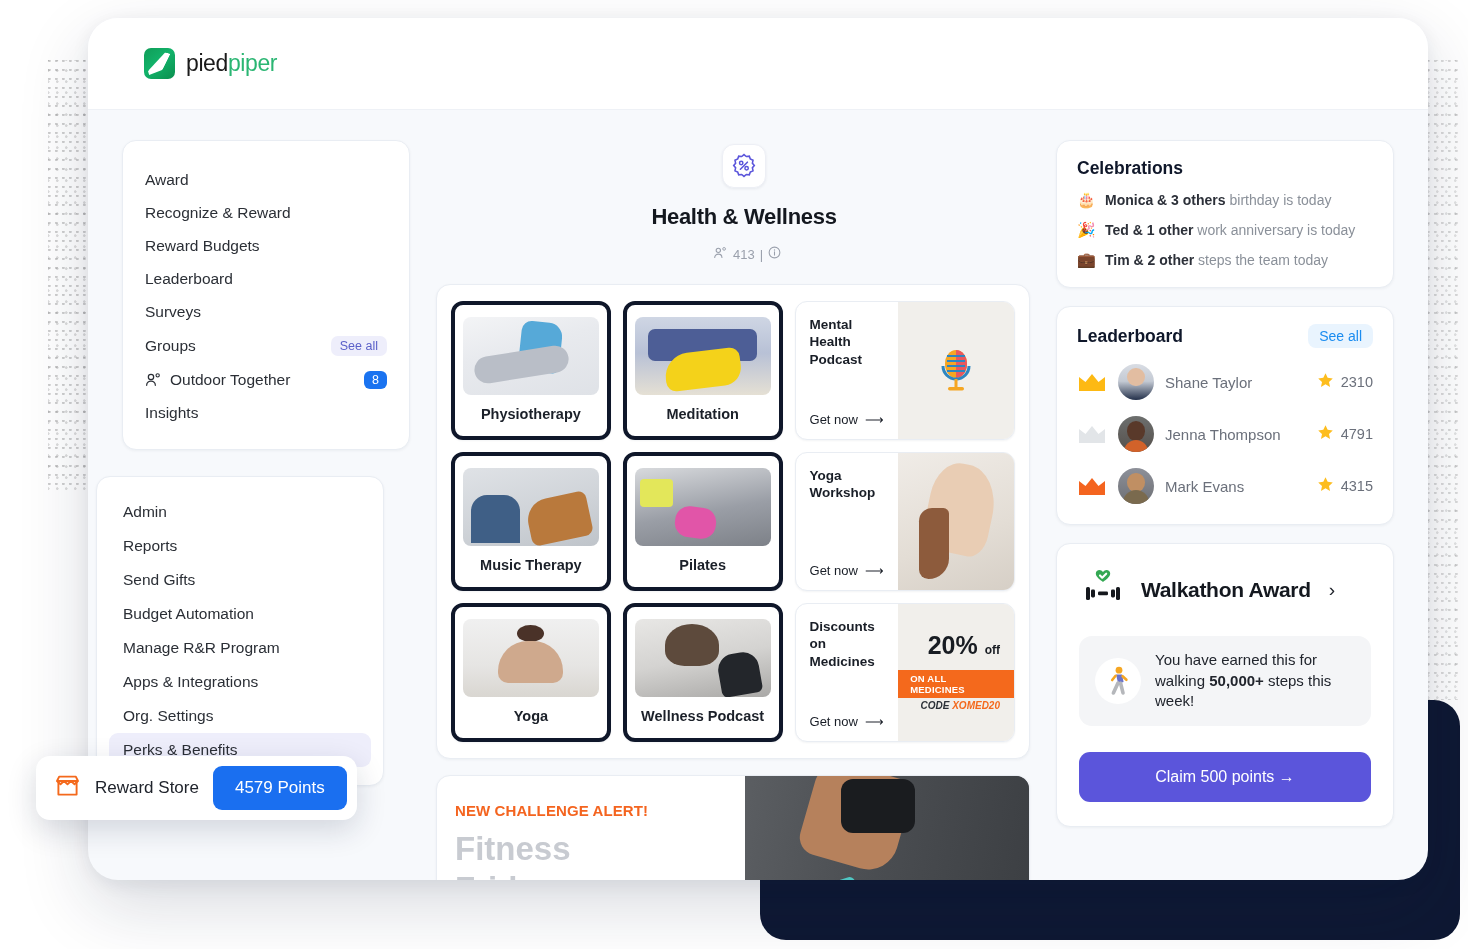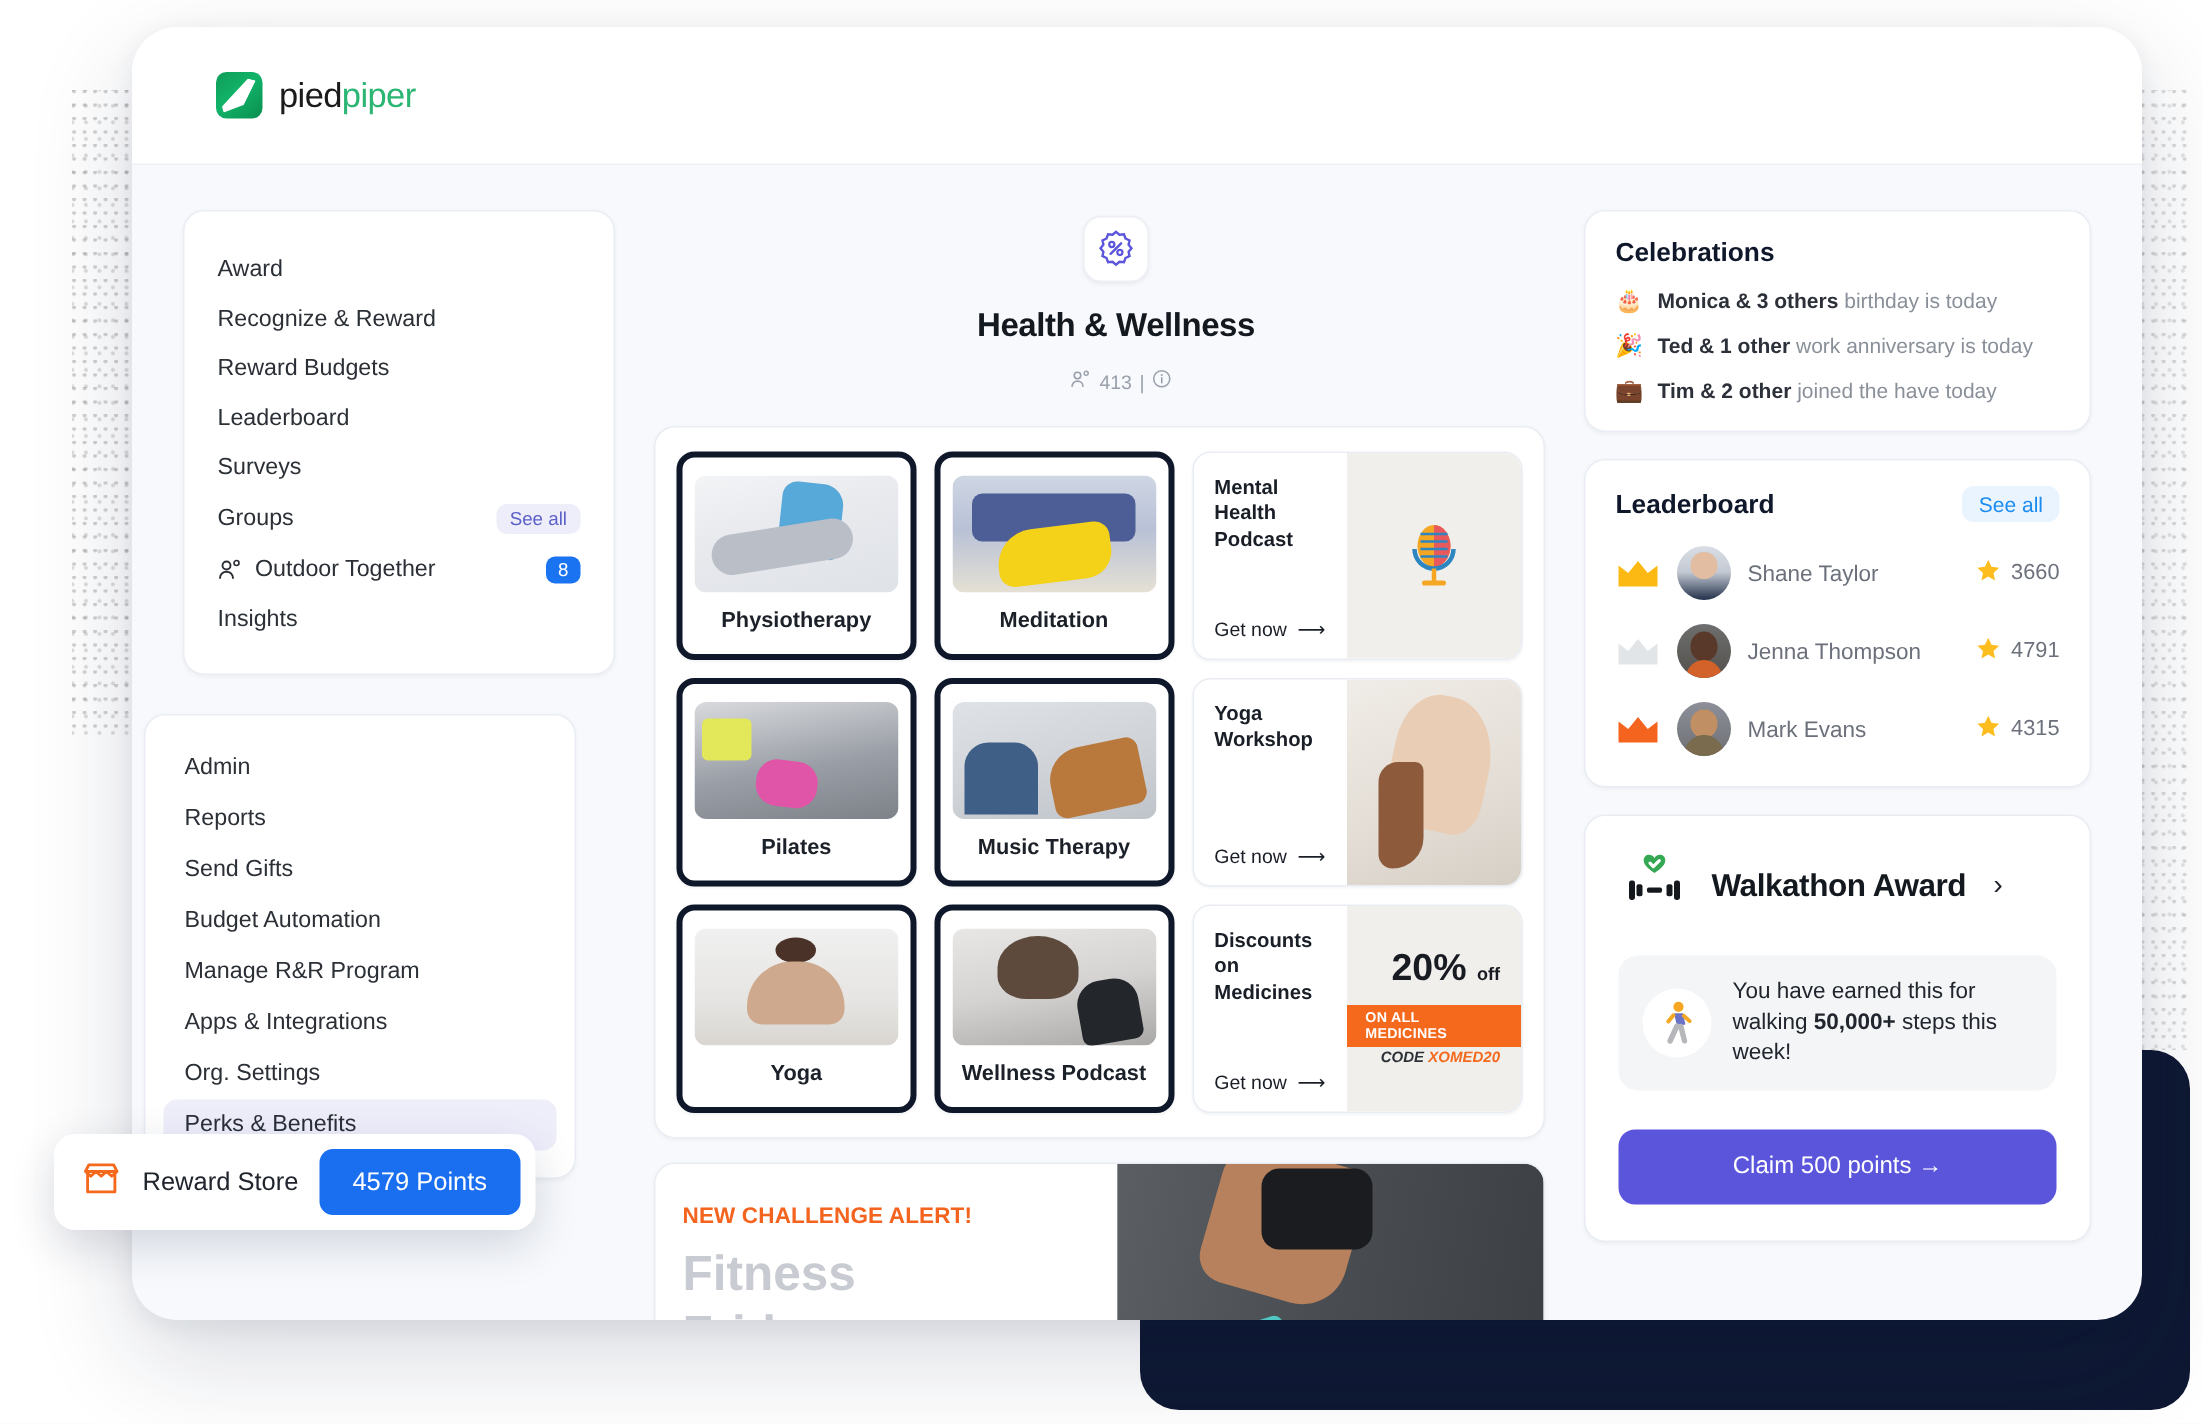--- a/index.html
+++ b/index.html
@@ -436,30 +436,30 @@
                 <path d="M18 12h18M18 17h18M18 22h18M18 27h18" stroke="#2e86c1" stroke-width="1.8"></path>
                 <path d="M14 22a13 13 0 0 0 26 0" fill="none" stroke="#2e86c1" stroke-width="3"></path>
                 <rect x="25.5" y="35" width="3" height="9" fill="#f5a623"></rect>
                 <rect x="19" y="43" width="16" height="3.4" rx="1.7" fill="#f5a623"></rect>
               </svg>
             </div>
           </div>
 
           <div class="tile">
             <div class="tile-img">
-                <div class="ph ph-pilates"></div>
-              </div>
-            <div class="tile-label">Pilates</div>
+                <div class="ph ph-music"></div>
+              </div>
+            <div class="tile-label">Music Therapy</div>
           </div>
 
           <div class="tile">
             <div class="tile-img">
-                <div class="ph ph-music"></div>
-              </div>
-            <div class="tile-label">Music Therapy</div>
+                <div class="ph ph-pilates"></div>
+              </div>
+            <div class="tile-label">Pilates</div>
           </div>
 
           <div class="promo">
             <div class="promo-left">
               <div class="promo-title">Yoga Workshop</div>
               <div class="promo-cta">
                 <span>Get now</span>
                 <span>⟶</span>
               </div>
             </div>
@@ -523,21 +523,21 @@
         <div class="celeb-row">
           <span class="emoji">🎂</span>
           <span><b>Monica &amp; 3 others</b><span> birthday is today</span></span>
         </div>
         <div class="celeb-row">
           <span class="emoji">🎉</span>
           <span><b>Ted &amp; 1 other</b><span> work anniversary is today</span></span>
         </div>
         <div class="celeb-row">
           <span class="emoji">💼</span>
-          <span><b>Tim &amp; 2 other</b><span> joined the have today</span></span>
+          <span><b>Tim &amp; 2 other</b><span> steps the team today</span></span>
         </div>
       </div>
 
       <div class="card lb-card">
         <div class="lb-head">
           <div class="sec-title">Leaderboard</div>
           <div class="lb-see-all">See all</div>
         </div>
 
         <div class="lb-row">
@@ -545,21 +545,21 @@
             <svg viewBox="0 0 30 21" width="30" height="21">
                 <path d="M2 19V5l6.5 5L15 2l6.5 8L28 5v14z" fill="#FDB913" rx="2"></path>
               </svg>
           </span>
           <span class="avatar av1"></span>
           <span class="lb-name">Shane Taylor</span>
           <span class="lb-score">
             <span><svg viewBox="0 0 18 18" width="17" height="17">
                   <path d="M9 1.2l2.3 5 5.4.6-4 3.7 1.1 5.3L9 13.1 4.2 15.8l1.1-5.3-4-3.7 5.4-.6z" fill="#FDBD1E"></path>
                 </svg></span>
-            <span>3660</span>
+            <span>2310</span>
           </span>
         </div>
 
         <div class="lb-row">
           <span class="crown">
             <svg viewBox="0 0 30 21" width="30" height="21">
                 <path d="M2 19V5l6.5 5L15 2l6.5 8L28 5v14z" fill="#E2E5E8"></path>
               </svg>
           </span>
           <span class="avatar av2"></span>

